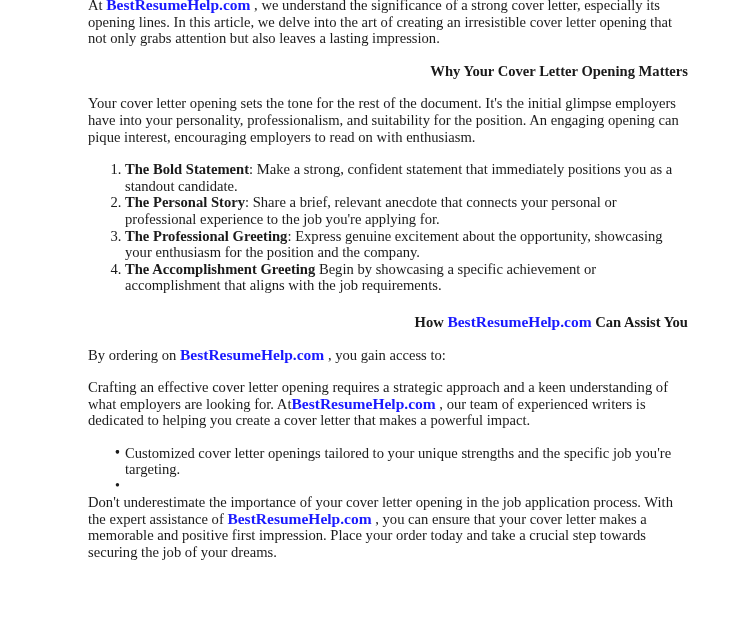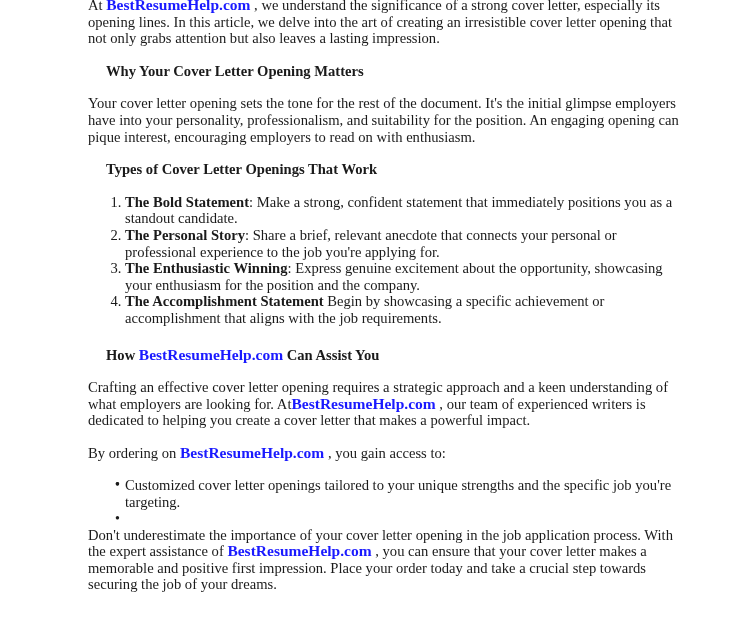--- a/index.html
+++ b/index.html
@@ -26,22 +26,23 @@
     p {
       margin: 0;
     }
     .para {
       margin-bottom: 16px;
     }
     h2 {
       font-size: 14.6px;
       line-height: 16.6px;
       font-weight: bold;
-      margin: 0 0 16px 18px;
+      margin: 0 0 16px 12px;
       color: #1a1a1a;
+      text-align: right;
     }
     a.brand {
       color: #1a1aff;
       font-weight: bold;
       text-decoration: none;
       font-size: 15.5px;
     }
     ol.types {
       margin: 0 0 20px 0;
       padding-left: 37px;
@@ -72,32 +73,31 @@
 </head>
 <body>
 
 <div class="page">
 
   <p class="para"><span>At </span><a class="brand" style="color: rgb(26, 26, 255);">BestResumeHelp.com</a><span> , we understand the significance of a strong cover letter, especially its opening lines. In this article, we delve into the art of creating an irresistible cover letter opening that not only grabs attention but also leaves a lasting impression.</span></p>
 
   <h2>Why Your Cover Letter Opening Matters</h2>
   <p class="para">Your cover letter opening sets the tone for the rest of the document. It's the initial glimpse employers have into your personality, professionalism, and suitability for the position. An engaging opening can pique interest, encouraging employers to read on with enthusiasm.</p>
 
-  <h2>Types of Cover Letter Openings That Work</h2>
   <ol class="types">
     <li><b>The Bold Statement</b><span>:</span><span> Make a strong, confident statement that immediately positions you as a standout candidate.</span></li>
     <li><b>The Personal Story</b><span>:</span><span> Share a brief, relevant anecdote that connects your personal or professional experience to the job you're applying for.</span></li>
-    <li><b>The Enthusiastic Winning</b><span>:</span><span> Express genuine excitement about the opportunity, showcasing your enthusiasm for the position and the company.</span></li>
-    <li><b>The Accomplishment Statement</b><span></span><span> Begin by showcasing a specific achievement or accomplishment that aligns with the job requirements.</span></li>
+    <li><b>The Professional Greeting</b><span>:</span><span> Express genuine excitement about the opportunity, showcasing your enthusiasm for the position and the company.</span></li>
+    <li><b>The Accomplishment Greeting</b><span></span><span> Begin by showcasing a specific achievement or accomplishment that aligns with the job requirements.</span></li>
   </ol>
 
   <h2><span>How </span><a class="brand" style="color: rgb(26, 26, 255);">BestResumeHelp.com</a><span> Can Assist You</span></h2>
+  <p class="para"><span>By ordering on </span><a class="brand" style="color: rgb(26, 26, 255);">BestResumeHelp.com</a><span> , you gain access to:</span></p>
+
   <p class="para"><span>Crafting an effective cover letter opening requires a strategic approach and a keen understanding of what employers are looking for. At</span><a class="brand" style="color: rgb(26, 26, 255);">BestResumeHelp.com</a><span> , our team of experienced writers is dedicated to helping you create a cover letter that makes a powerful impact.</span></p>
-
-  <p class="para"><span>By ordering on </span><a class="brand" style="color: rgb(26, 26, 255);">BestResumeHelp.com</a><span> , you gain access to:</span></p>
 
   <ul class="benefits">
     <li><span class="bullet">•</span></li>
     <li><span class="bullet">•</span><span>Customized cover letter openings tailored to your unique strengths and the specific job you're targeting.</span></li>
     <li><span class="bullet">•</span></li>
   </ul>
 
   <p class="para"><span>Don't underestimate the importance of your cover letter opening in the job application process. With the expert assistance of </span><a class="brand" style="color: rgb(26, 26, 255);">BestResumeHelp.com</a><span> , you can ensure that your cover letter makes a memorable and positive first impression. Place your order today and take a crucial step towards securing the job of your dreams.</span></p>
 
 </div>

